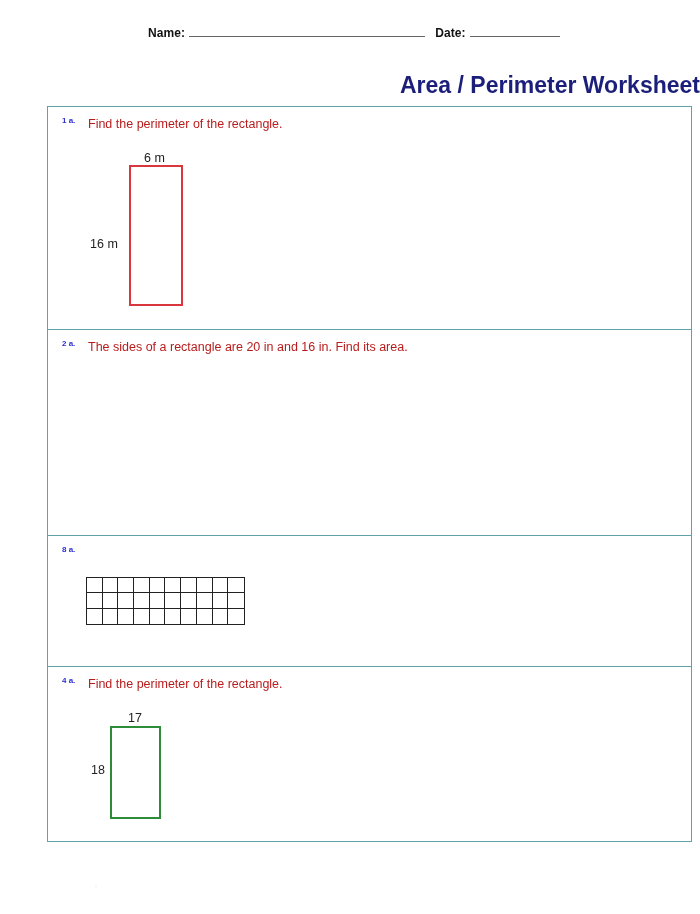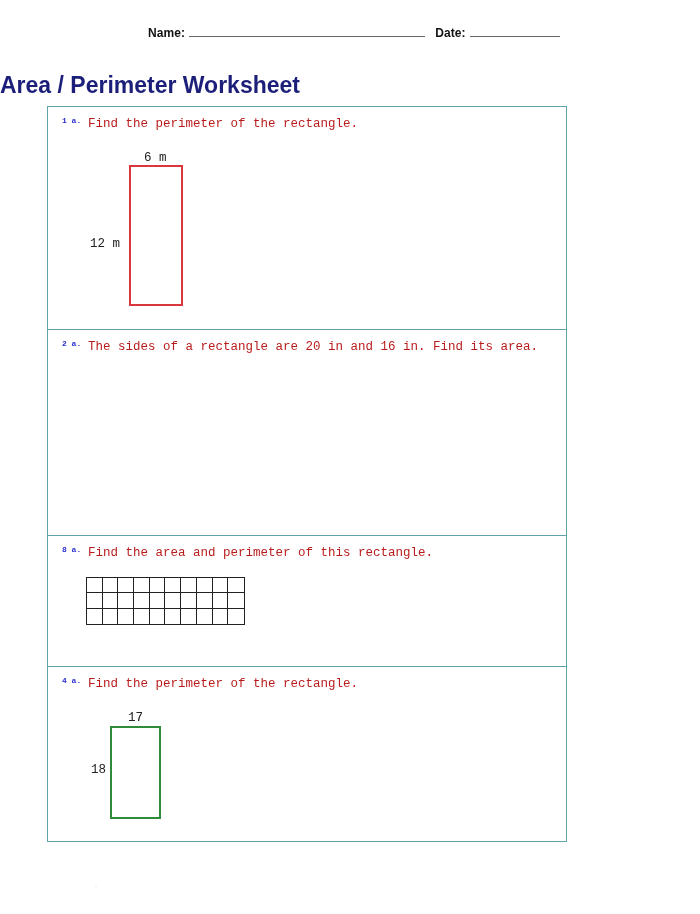--- a/index.html
+++ b/index.html
@@ -32,35 +32,34 @@
       vertical-align: baseline;
     }
     .name-blank { width: 236px; margin-left: 4px; margin-right: 10px; }
     .date-blank { width: 90px; margin-left: 4px; }
 
     .title {
       position: absolute;
       top: 72px;
       left: 0;
       width: 700px;
-      text-align: left;
+      text-align: right;
       font-size: 23px;
       font-weight: bold;
       color: #1c1f7a;
     }
 
     .sheet {
       position: absolute;
       top: 106px;
       left: 47px;
-      width: 520px;
+      width: 645px;
       height: 736px;
       border: 1.5px solid #5fa3a8;
       box-sizing: border-box;
-      font-family: Liberation Mono, monospace;
     }
     .question {
       position: absolute;
       left: 0;
       width: 100%;
       box-sizing: border-box;
       border-bottom: 1.5px solid #5fa3a8;
     }
     .question:last-child { border-bottom: none; }
     .q-num {
@@ -122,32 +121,31 @@
 </div>
 
 <div class="title">Area / Perimeter Worksheet</div>
 
 <div class="sheet">
 
   <div class="question" style="top:0; height:223px;">
     <span class="q-num">1 a.</span>
     <span class="q-text">Find the perimeter of the rectangle.</span>
     <span class="fig-label" style="left:96px; top:44px;">6 m</span>
-    <span class="fig-label" style="left:42px; top:130px;">12 m</span>
+    <span class="fig-label" style="left:42px; top:130px;">16 m</span>
     <div class="rect-red" style="left:81px; top:58px; width:54px; height:141px;"></div>
   </div>
 
   <div class="question" style="top:223px; height:206px;">
     <span class="q-num">2 a.</span>
     <span class="q-text">The sides of a rectangle are 20 in and 16 in. Find its area.</span>
   </div>
 
   <div class="question" style="top:429px; height:131px;">
     <span class="q-num">8 a.</span>
-    <span class="q-text">Find the area and perimeter of this rectangle.</span>
     <div class="grid" id="grid3" style="left: 38px; top: 41px; width: 159px; height: 48px; grid-template-columns: repeat(10, 1fr); grid-template-rows: repeat(3, 1fr);">
         <div class="cell"></div>
         <div class="cell"></div>
         <div class="cell"></div>
         <div class="cell"></div>
         <div class="cell"></div>
         <div class="cell"></div>
         <div class="cell"></div>
         <div class="cell"></div>
         <div class="cell"></div>

